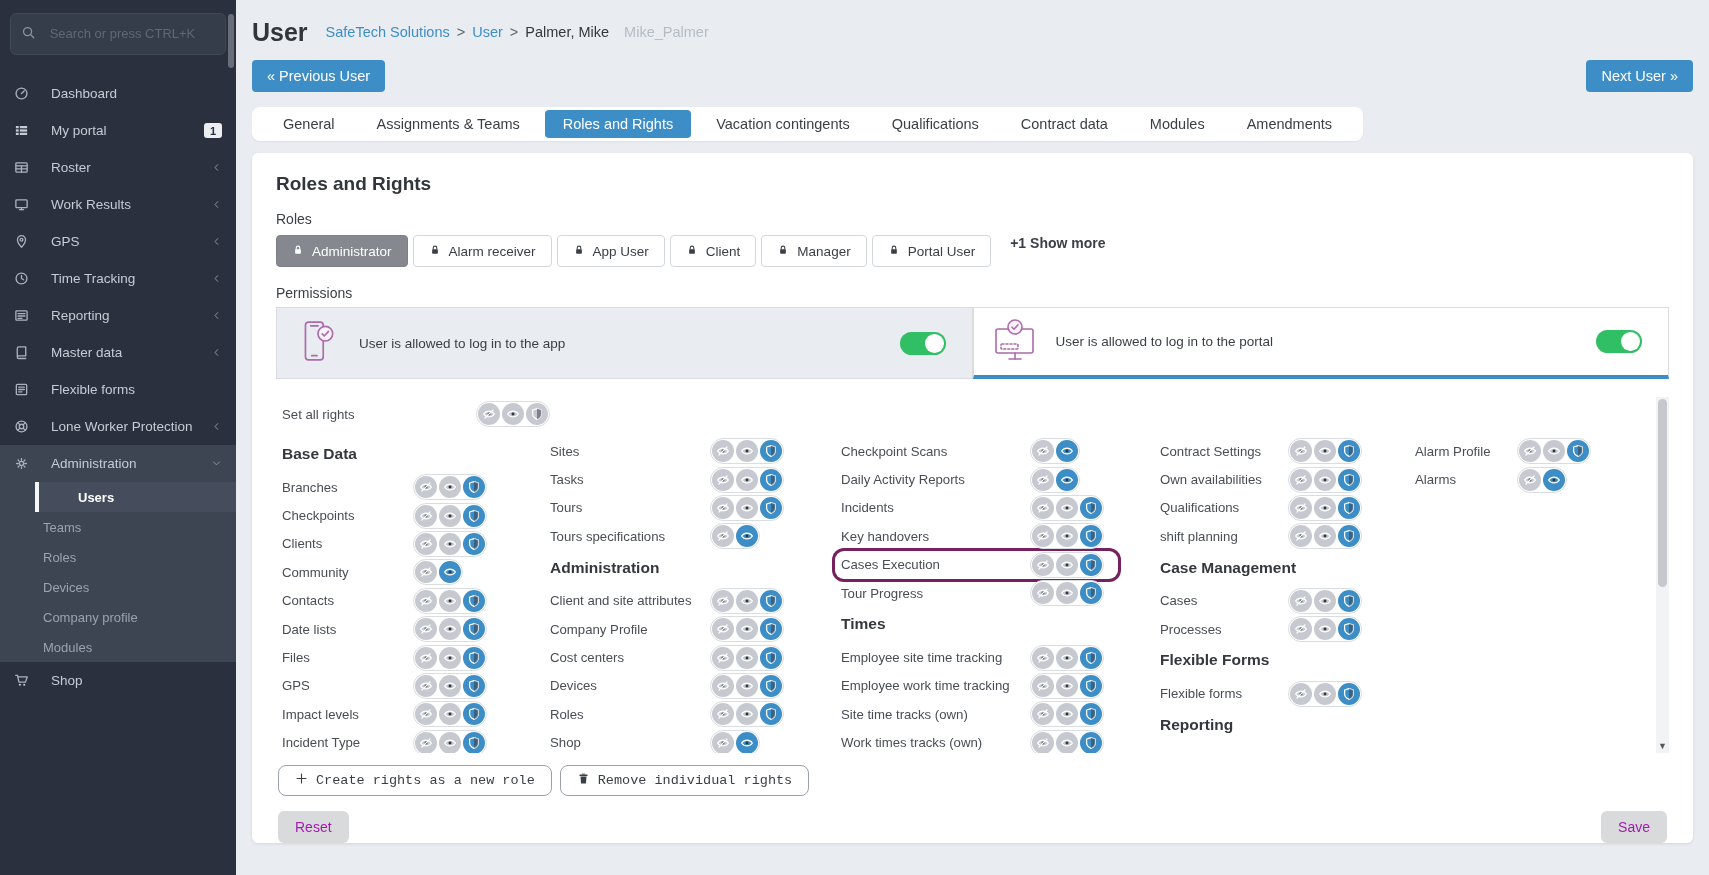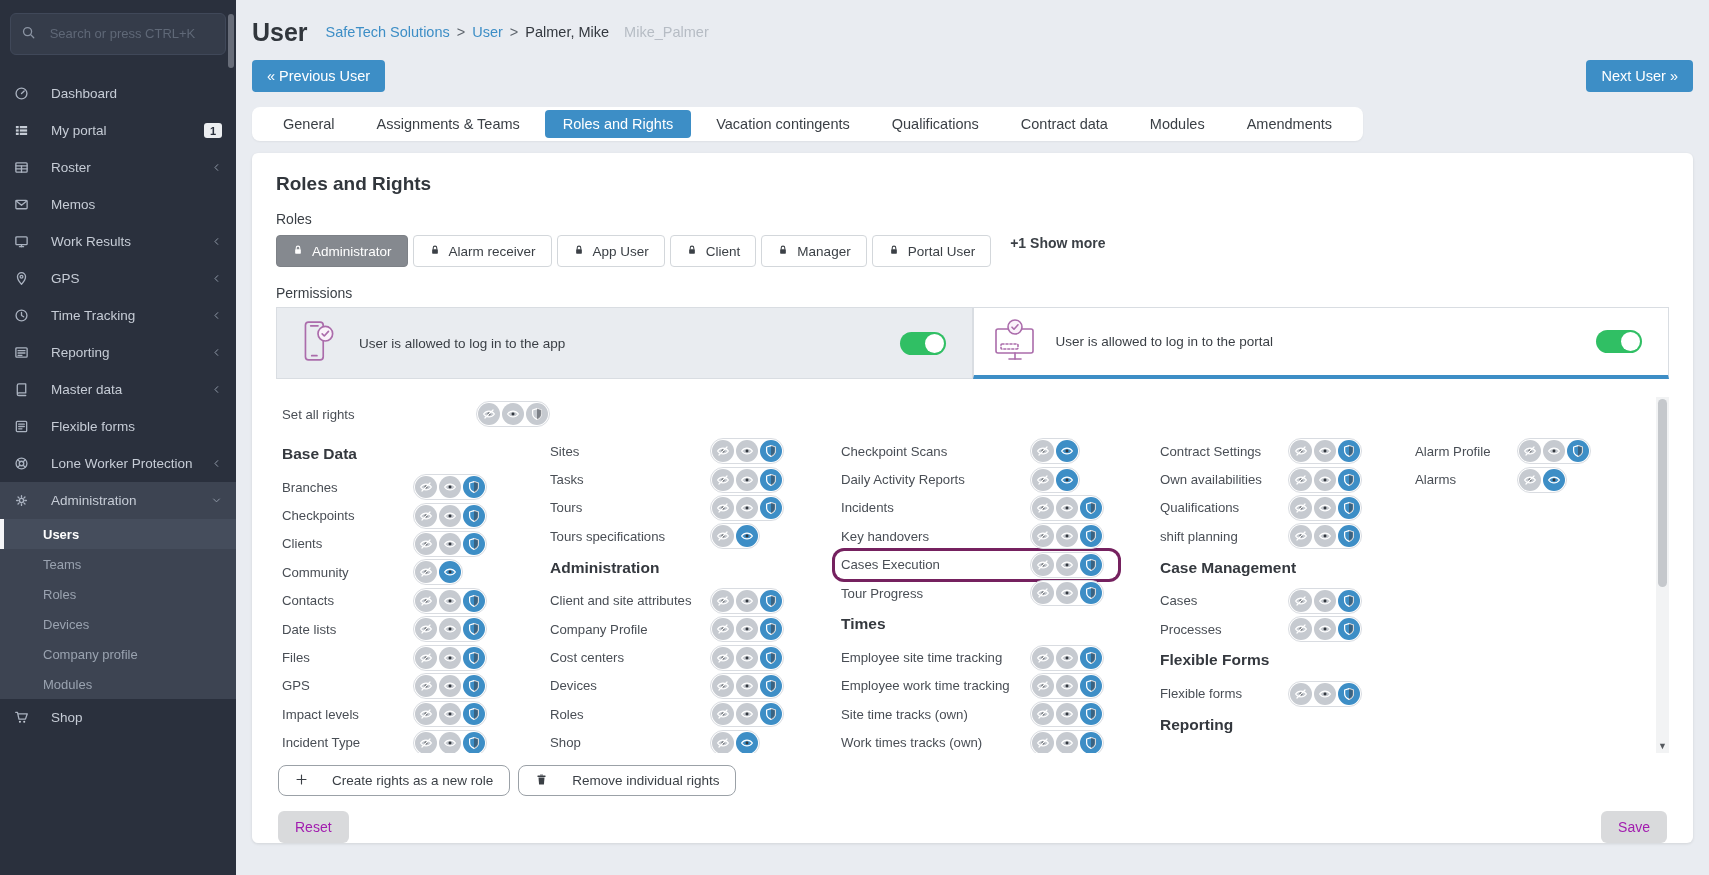--- a/index.html
+++ b/index.html
@@ -19,21 +19,21 @@
   .sb-item .icon { width:17px; display:flex; }
   .sb-item .icon svg { width:15px; height:15px; stroke:#aab2c0; }
   .sb-item .lbl { margin-left:20px; font-weight:bold; font-weight:500; }
   .sb-item .badge { margin-left:auto; background:#eceef1; color:#2a303d; font-size:11px;
     padding:1.5px 6px; border-radius:3px; font-weight:bold; }
   .sb-item .chev { margin-left:auto; display:flex; }
   .sb-item .chev svg { width:11px; height:11px; stroke:#919aa9; }
   .admin-block { background:#3d4452; }
   .submenu-item { height:30px; display:flex; align-items:center; padding-left:43px; font-size:13px;
     color:#9aa3b0; cursor:pointer; position:relative; }
-  .submenu-item.active { color:#ffffff; font-weight:bold; background:#454d5c; }
+  .submenu-item.active { color:#ffffff; font-weight:bold; background:#454d5c;margin-left:35px; }
   .submenu-item.active::before { content:""; position:absolute; left:0; top:0; bottom:0; width:4px; background:#f5f6f8; }
 
   
   .main { flex:1; padding:0 16px; overflow:hidden; }
   .pg-head { display:flex; align-items:center; margin-top:14px; height:36px; }
   .pg-title { font-size:25px; font-weight:bold; color:#31363c; margin-right:18px; }
   .crumbs { font-size:14.5px; display:flex; align-items:center; gap:7px; }
   .crumbs .lnk { color:#3d8ec6; cursor:pointer; }
   .crumbs .sep { color:#5f666e; }
   .crumbs .cur { color:#33383f; }
@@ -89,22 +89,22 @@
     border-radius:14px; padding:1px; }
   .cbtn { width:22px; height:22px; border-radius:50%; background:#c6cad0; display:flex;
     align-items:center; justify-content:center; cursor:pointer; }
   .cbtn svg { width:14px; height:14px; stroke:#fff; }
   .cbtn.on { background:#3d8ec6; }
   .vscroll { position:absolute; top:0; right:0; width:13px; height:100%; background:#f2f3f4; }
   .vthumb { position:absolute; top:2px; right:2px; width:9px; height:188px; background:#c5c8cc; border-radius:5px; cursor:grab; }
   .varrow { position:absolute; bottom:2px; left:0; width:13px; text-align:center; font-size:9px; color:#55595e; cursor:pointer; }
 
   .foot-btns { margin-top:12px; display:flex; gap:8px; padding-left:2px; }
-  .btn-outline { height:31px; display:flex; align-items:center; gap:24px; background:#fff; padding:0 16px;
-    border:1px solid #9ba1a7; border-radius:8px; font-size:13.5px; color:#3a3f45; cursor:pointer; font-family:Liberation Sans, sans-serif; }
+  .btn-outline { height:31px; display:flex; align-items:center; gap:8px; background:#fff; padding:0 16px;
+    border:1px solid #9ba1a7; border-radius:8px; font-size:13.5px; color:#3a3f45; cursor:pointer; font-family:Liberation Mono, monospace; }
   .btn-outline svg { width:13px; height:13px; stroke:#3a3f45; }
   .reset-save { display:flex; justify-content:space-between; margin-top:15px; padding:0 2px; }
   .btn-gray { background:#d9dadc; color:#a21caf; border:none; border-radius:6px; padding:8px 17px;
     font-size:14px; cursor:default; font-family:inherit; }
 
   svg { fill:none; stroke-width:1.4; stroke-linecap:round; stroke-linejoin:round; }
 </style>
 </head>
 <body>
 
@@ -153,29 +153,20 @@
               <line x1="2" y1="9.4" x2="14" y2="9.4"></line>
               <line x1="8" y1="6.2" x2="8" y2="13"></line>
             </svg>
           </span>
           <span class="lbl">Roster</span>
           <span class="chev">
             <svg viewBox="0 0 16 16">
               <path d="M9.8 3.8 5.8 8l4 4.2"></path>
             </svg>
           </span>
-        </div>
-        <div class="sb-item">
-          <span class="icon">
-            <svg viewBox="0 0 16 16">
-              <rect x="2" y="3.5" width="12" height="9" rx="1"></rect>
-              <path d="M2.5 4.2 8 8.8l5.5-4.6"></path>
-            </svg>
-          </span>
-          <span class="lbl">Memos</span>
         </div>
         <div class="sb-item">
           <span class="icon">
             <svg viewBox="0 0 16 16">
               <rect x="2" y="3" width="12" height="8.4" rx="1"></rect>
               <line x1="5.8" y1="13.5" x2="10.2" y2="13.5"></line>
               <line x1="8" y1="11.4" x2="8" y2="13.5"></line>
             </svg>
           </span>
           <span class="lbl">Work Results</span>

